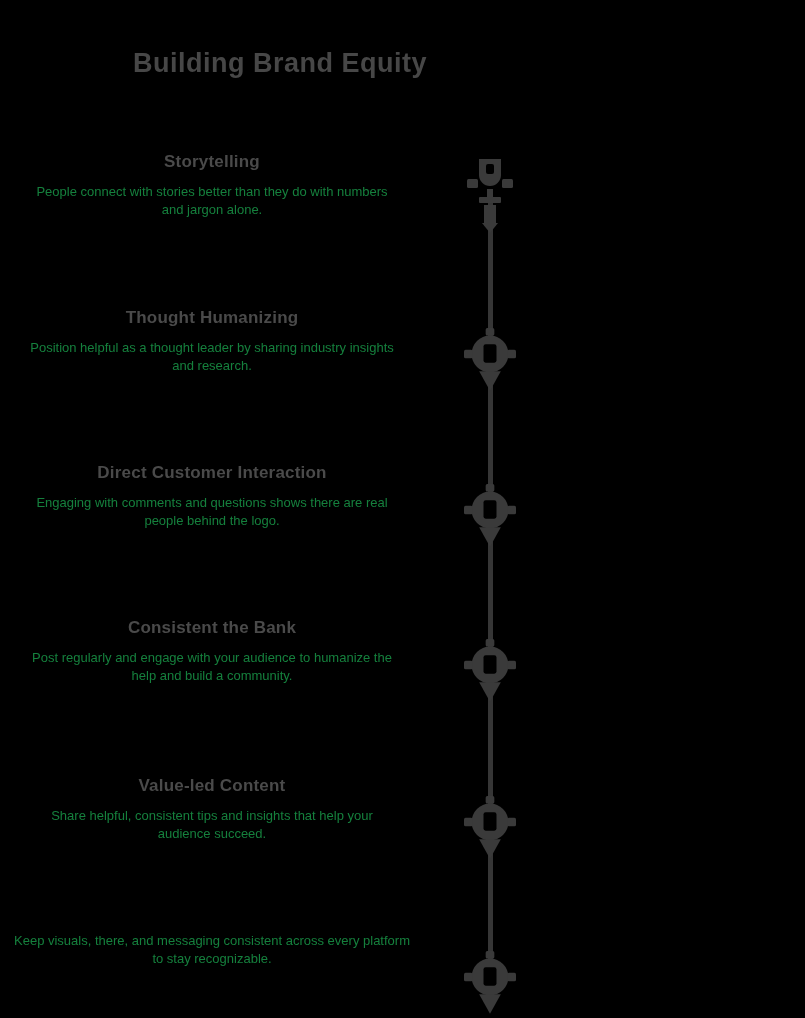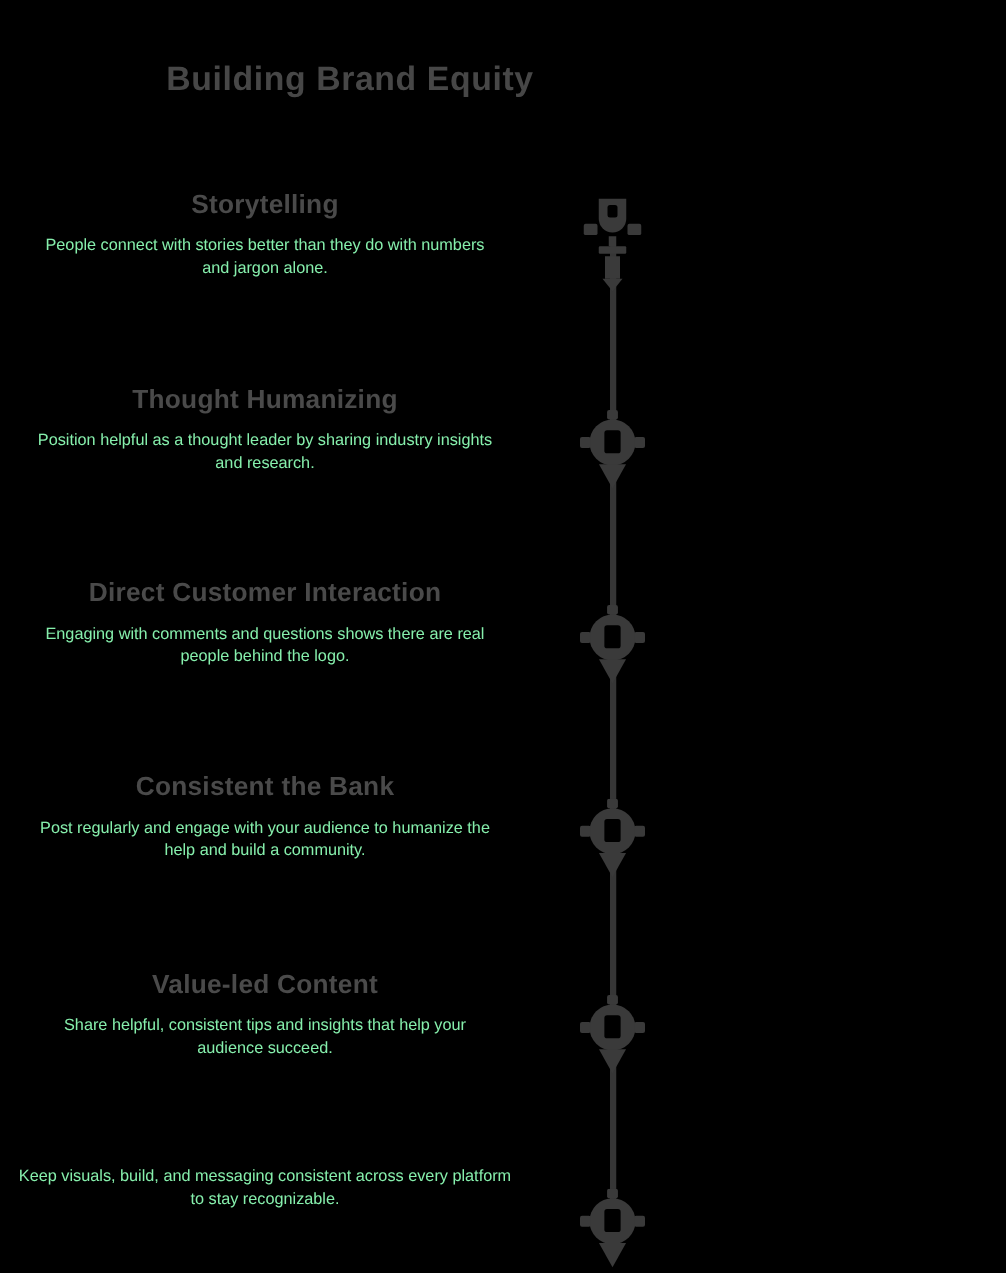--- a/index.html
+++ b/index.html
@@ -7,26 +7,26 @@
     position:relative;width:805px;height:1018px;background:#000000;
     overflow:hidden;font-family:"Liberation Sans",sans-serif;
   }
   .title{
     position:absolute;left:130px;top:48px;width:300px;margin:0;
     text-align:center;font-size:27px;font-weight:700;color:#474747;
     letter-spacing:.5px;
   }
   .entry{position:absolute;left:12px;width:400px;text-align:center;}
   .entry h2{
-    margin:0 0 11px 0;font-size:21px;font-weight:700;color:#4a4a4a;
+    margin:0 0 11px 0;font-size:17px;font-weight:700;color:#4a4a4a;
     letter-spacing:.2px;
   }
   .entry p{
     margin:0 auto;max-width:372px;font-size:13px;line-height:1.4;
-    color:#86efac;
+    color:#15803d;
   }
   .entry.wide p{max-width:396px;}
   .e1{top:152px}.e2{top:308px}.e3{top:463px}.e4{top:618px}.e5{top:776px}.e6{top:932px}
   .timeline-line{
     position:absolute;left:488px;top:196px;width:5px;height:812px;
     background:#363636;border-radius:2px;
   }
   .node{position:absolute;left:464px;width:52px;}
   .n1{top:155px}.n2{top:328px}.n3{top:484px}.n4{top:639px}.n5{top:796px}.n6{top:951px}
   .node svg{display:block;width:52px;height:auto;}
@@ -57,21 +57,21 @@
     <h2>Consistent the Bank</h2>
     <p>Post regularly and engage with your audience to humanize the help and build a community.</p>
   </section>
 
   <section class="entry e5">
     <h2>Value-led Content</h2>
     <p>Share helpful, consistent tips and insights that help your audience succeed.</p>
   </section>
 
   <section class="entry e6 wide">
-    <p>Keep visuals, build, and messaging consistent across every platform to stay recognizable.</p>
+    <p>Keep visuals, there, and messaging consistent across every platform to stay recognizable.</p>
   </section>
 
   <div class="timeline-line"></div>
 
   <div class="node n1">
     <svg viewBox="0 0 52 80" xmlns="http://www.w3.org/2000/svg">
       <g fill="#3a3a3a">
         <path d="M15 4 h22 v16 a11 11 0 0 1 -22 0 z"></path>
         <rect x="3" y="24" width="11" height="9" rx="1.5"></rect>
         <rect x="38" y="24" width="11" height="9" rx="1.5"></rect>

